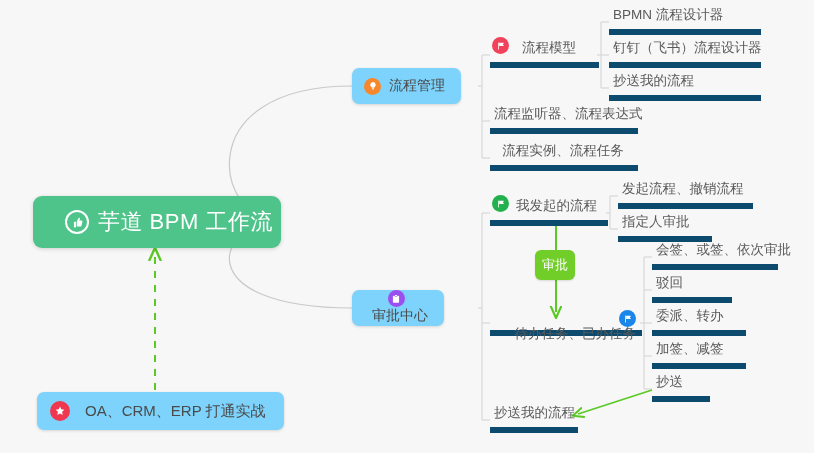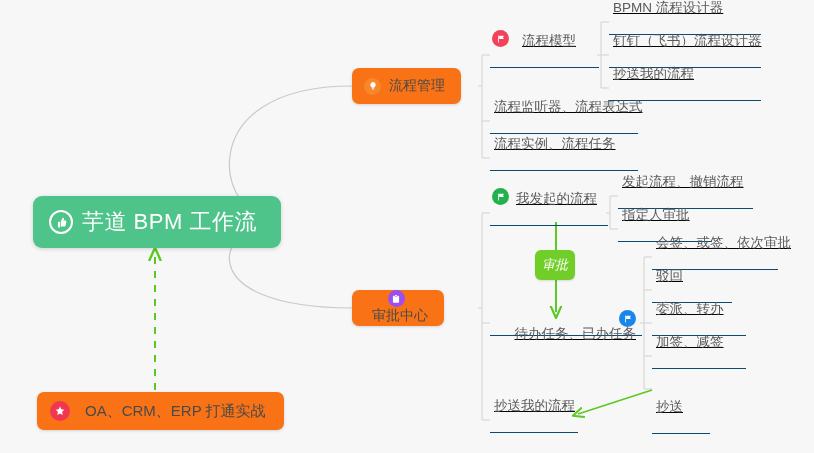--- a/index.html
+++ b/index.html
@@ -10,60 +10,59 @@
     overflow:hidden;
     position:relative;
   }
   #stage{position:absolute;left:0;top:0;width:814px;height:453px;}
   #wires{position:absolute;left:0;top:0;width:814px;height:453px;pointer-events:none;}
 
   
   .card{
     position:absolute;
     display:flex;align-items:center;
-    background:#f97316;
+    background:#7dd3fc;
     border-radius:7px;
     box-shadow:0 1px 3px rgba(0,0,0,.14);
     box-sizing:border-box;
     white-space:nowrap;
   }
   .card .lbl{color:#4a4a4a;}
 
   
   .root{
     left:33px;top:196px;width:248px;height:52px;
     background:#4ec48a;
     border-radius:9px;
     box-shadow:0 1px 4px rgba(0,0,0,.16);
-    padding-left:16px;
+    padding-left:32px;
   }
   .root .lbl{
     color:#ffffff;font-size:22px;letter-spacing:.5px;margin-left:9px;
   }
 
   
   .branch{height:36px;padding:0 16px 0 12px;font-size:14px;}
   #n-liucheng-guanli{left:352px;top:68px;}
   #n-shenpi-zhongxin{left:352px;top:290px;flex-direction:column;}
   .branch .lbl{font-size:14px;margin-left:8px;color:#4a4a4a;}
 
   
   #n-oa{left:37px;top:392px;height:38px;padding:0 18px 0 13px;}
   #n-oa .lbl{font-size:15px;margin-left:15px;color:#4a4a4a;}
 
   
   .u{
     position:absolute;
     display:flex;align-items:flex-end;
     box-sizing:border-box;
-    border-bottom:1px solid #0c4a6e;
-    padding:0 6px 20px 4px;
+    border-bottom:6px solid #0c4a6e;
+    padding:0 6px 8px 4px;
     white-space:nowrap;
     height:26px;
-    text-decoration:underline;
   }
   .u .lbl{color:#5a5a5a;font-size:13.5px;line-height:1;}
   .u.ico{padding-left:2px;}
   .u.ico .lbl{margin-left:7px;}
 
   
   .dot{
     width:17px;height:17px;border-radius:50%;
     display:inline-flex;align-items:center;justify-content:center;
     flex:0 0 auto;
@@ -85,21 +84,21 @@
 
   
   #n-shenpi-tag{
     position:absolute;left:535px;top:250px;
     width:40px;height:30px;
     background:#71cd28;
     border-radius:6px;
     display:flex;align-items:center;justify-content:center;
     box-shadow:0 1px 2px rgba(0,0,0,.12);
   }
-  #n-shenpi-tag .lbl{color:#ffffff;font-size:13px;font-style:italic;}
+  #n-shenpi-tag .lbl{color:#ffffff;font-size:13px;}
 </style>
 </head>
 <body>
 
 <div id="stage">
 
   <svg id="wires" viewBox="0 0 814 453" width="814" height="453">
     <defs>
       <marker id="ah-green" markerWidth="7" markerHeight="7" refX="3.2" refY="3.2" orient="auto" markerUnits="strokeWidth">
         <path d="M0.4,0.6 L6.2,3.2 L0.4,5.8" fill="none" stroke="#5bc924" stroke-width="1.1" stroke-linecap="round" stroke-linejoin="round"></path>
@@ -216,21 +215,21 @@
   <div class="u" style="left:609px;top:42px;width:152px;">
     <span class="lbl">钉钉（飞书）流程设计器</span>
   </div>
   <div class="u" style="left:609px;top:75px;width:152px;">
     <span class="lbl">抄送我的流程</span>
   </div>
 
   <div class="u" style="left:490px;top:108px;width:148px;">
     <span class="lbl">流程监听器、流程表达式</span>
   </div>
-  <div class="u" style="left:490px;top:145px;width:148px;">
+  <div class="u" style="left:490px;top:145px;width:148px;justify-content:center;">
     <span class="lbl">流程实例、流程任务</span>
   </div>
 
   <div class="u ico" style="left:490px;top:200px;width:118px;">
     <span class="dot green">
       <svg width="10" height="10" viewBox="0 0 24 24" fill="#ffffff">
         <rect x="5.1" y="3.4" width="1.9" height="17.2" rx=".9"></rect>
         <path d="M7.6 4.4h10.6c.6 0 .9.7.5 1.2l-2.3 2.7 2.3 2.7c.4.5.1 1.2-.5 1.2H7.6z"></path>
       </svg>
     </span>
@@ -259,21 +258,21 @@
   </div>
   <div class="u" style="left:652px;top:277px;width:80px;">
     <span class="lbl">驳回</span>
   </div>
   <div class="u" style="left:652px;top:310px;width:94px;">
     <span class="lbl">委派、转办</span>
   </div>
   <div class="u" style="left:652px;top:343px;width:94px;">
     <span class="lbl">加签、减签</span>
   </div>
-  <div class="u" style="left:652px;top:376px;width:58px;margin-top:32px;">
+  <div class="u" style="left:652px;top:376px;width:58px;">
     <span class="lbl">抄送</span>
   </div>
 
   <div class="u" style="left:490px;top:407px;width:88px;">
     <span class="lbl">抄送我的流程</span>
   </div>
 
   <div id="n-shenpi-tag">
     <span class="lbl">审批</span>
   </div>

